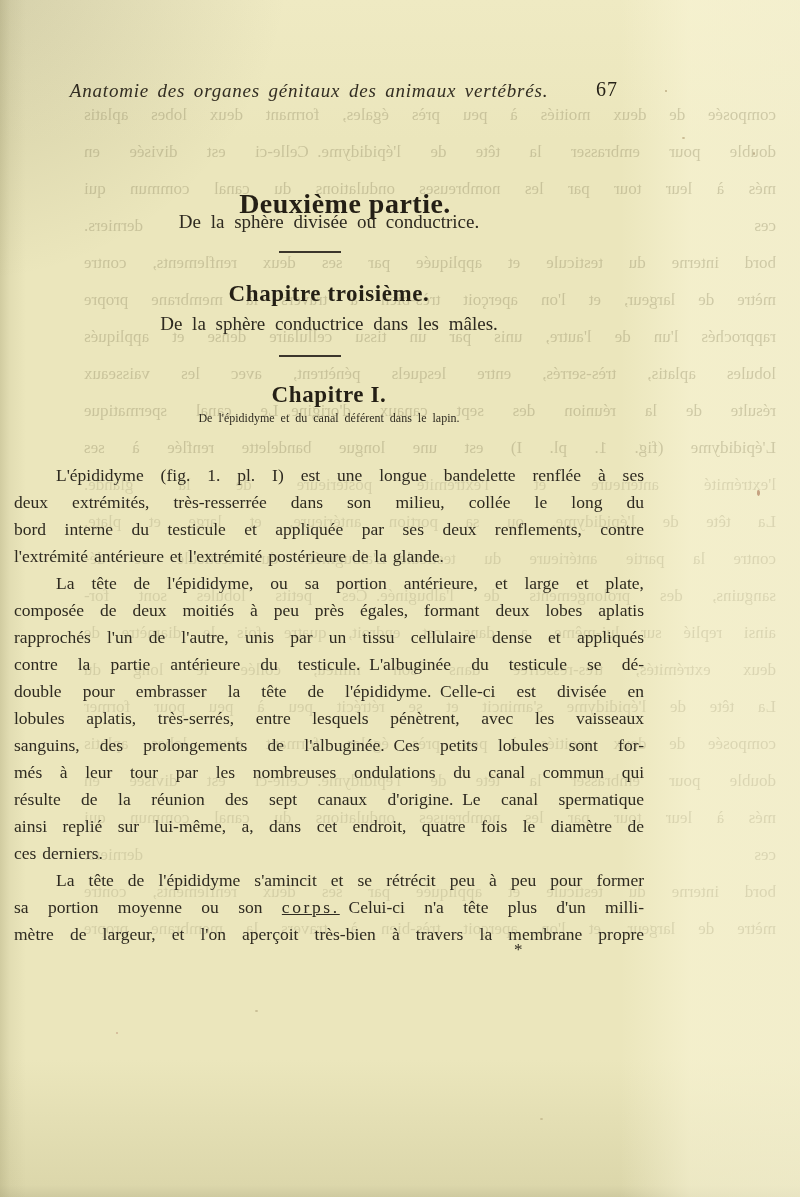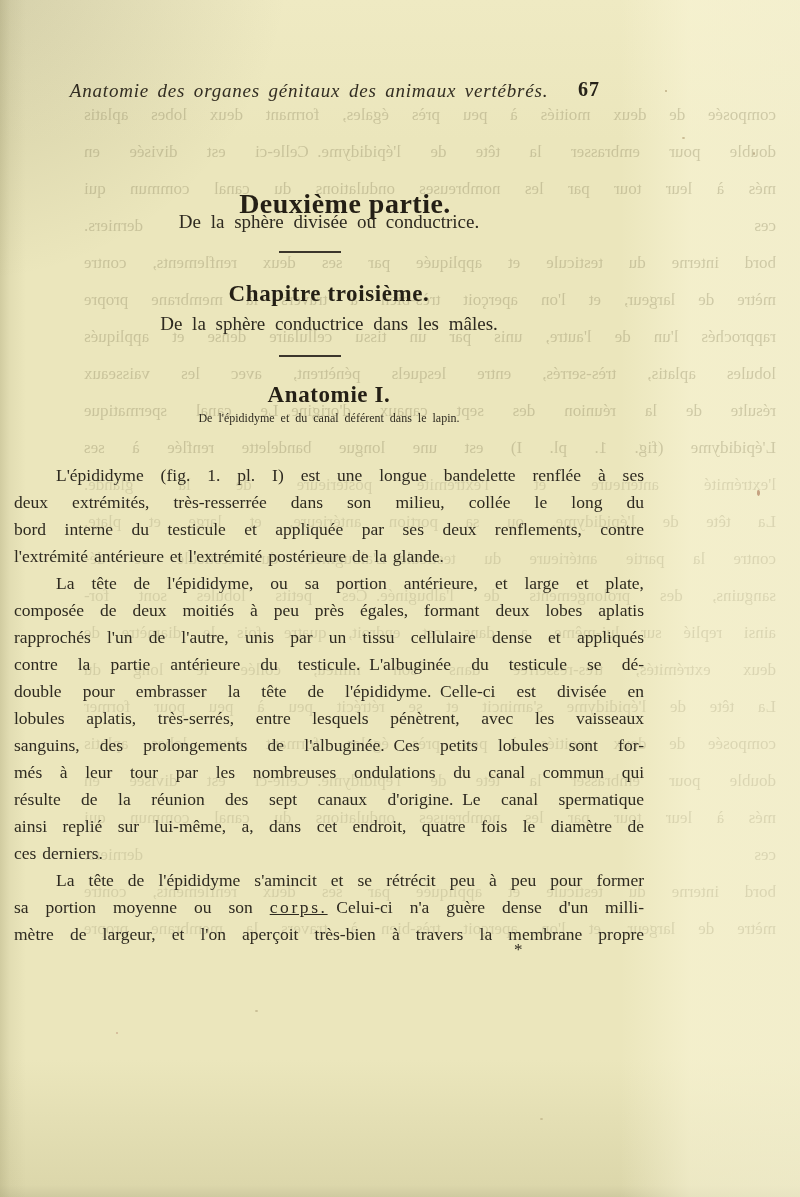--- a/index.html
+++ b/index.html
@@ -25,21 +25,21 @@
   #bleed .bleedline.strong{opacity:0.30;}
   
   .print{z-index:2;}
   .col{position:absolute;left:14px;width:630px;text-align:center;}
   .runhead-title{
     position:absolute;left:14px;top:80px;width:590px;text-align:center;
     font-style:italic;font-size:19px;letter-spacing:0.8px;color:#322d22;word-spacing:3px;
   }
   .runhead-page{
     position:absolute;left:578px;top:78px;width:40px;
-    font-weight:bold;font-size:20px;letter-spacing:1px;color:#262218;
+    font-weight:normal;font-size:20px;letter-spacing:1px;color:#262218;text-align:right;
   }
   .part-title{margin:16px;top:172px;font-size:28px;font-weight:bold;letter-spacing:0.5px;color:#241f15;}
   .part-sub{top:211px;font-size:19px;word-spacing:5px;color:#2e2a20;}
   .rule{position:absolute;left:279px;width:62px;height:2px;background:#3b362b;}
   .rule1{top:251px;}
   .rule2{top:355px;}
   .chap-title{margin:0;top:281px;font-size:23px;font-weight:bold;letter-spacing:0.6px;color:#241f15;}
   .chap-sub{top:313px;font-size:19px;word-spacing:5px;}
   .art-title{margin:0;top:382px;font-size:23px;font-weight:bold;letter-spacing:0.6px;color:#241f15;}
   .art-sub{top:411px;font-size:12px;word-spacing:3px;}
@@ -102,21 +102,21 @@
     <h1 class="col part-title">Deuxième partie.</h1>
     <div class="col part-sub">De la sphère divisée ou conductrice.</div>
 
     <div class="rule rule1"></div>
 
     <h2 class="col chap-title">Chapitre troisième.</h2>
     <div class="col chap-sub">De la sphère conductrice dans les mâles.</div>
 
     <div class="rule rule2"></div>
 
-    <h3 class="col art-title">Anatomie I.</h3>
+    <h3 class="col art-title">Chapitre I.</h3>
     <div class="col art-sub">De l'épididyme et du canal déférent dans le lapin.</div>
 
     <div class="bodytext">
       <div class="bl indent">L'épididyme (fig. 1. pl. I) est une longue bandelette renflée à ses</div>
       <div class="bl">deux extrémités, très-resserrée dans son milieu, collée le long du</div>
       <div class="bl">bord interne du testicule et appliquée par ses deux renflements, contre</div>
       <div class="bl lastline">l'extrémité antérieure et l'extrémité postérieure de la glande.</div>
 
       <div class="bl indent">La tête de l'épididyme, ou sa portion antérieure, et large et plate,</div>
       <div class="bl">composée de deux moitiés à peu près égales, formant deux lobes aplatis</div>
@@ -124,21 +124,21 @@
       <div class="bl">contre la partie antérieure du testicule. L'albuginée du testicule se dé-</div>
       <div class="bl">double pour embrasser la tête de l'épididyme. Celle-ci est divisée en</div>
       <div class="bl">lobules aplatis, très-serrés, entre lesquels pénètrent, avec les vaisseaux</div>
       <div class="bl">sanguins, des prolongements de l'albuginée. Ces petits lobules sont for-</div>
       <div class="bl">més à leur tour par les nombreuses ondulations du canal commun qui</div>
       <div class="bl">résulte de la réunion des sept canaux d'origine. Le canal spermatique</div>
       <div class="bl">ainsi replié sur lui-même, a, dans cet endroit, quatre fois le diamètre de</div>
       <div class="bl lastline">ces derniers.</div>
 
       <div class="bl indent">La tête de l'épididyme s'amincit et se rétrécit peu à peu pour former</div>
-      <div class="bl"><span>sa portion moyenne ou son </span><span class="sperr">corps.</span><span> Celui-ci n'a guère dense d'un milli-</span></div>
+      <div class="bl"><span>sa portion moyenne ou son </span><span class="sperr">corps.</span><span> Celui-ci n'a tête plus d'un milli-</span></div>
       <div class="bl">mètre de largeur, et l'on aperçoit très-bien à travers la membrane propre</div>
     </div>
 
     <div class="sig">*</div>
   </div>
 
   <div class="speck s1"></div>
   <div class="speck s2"></div>
   <div class="speck s3"></div>
   <div class="speck s4"></div>

